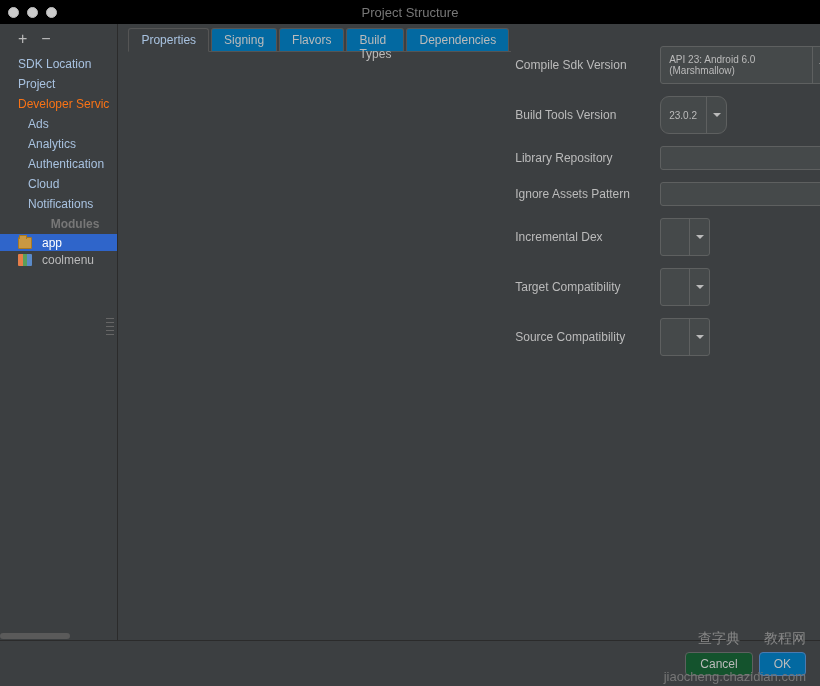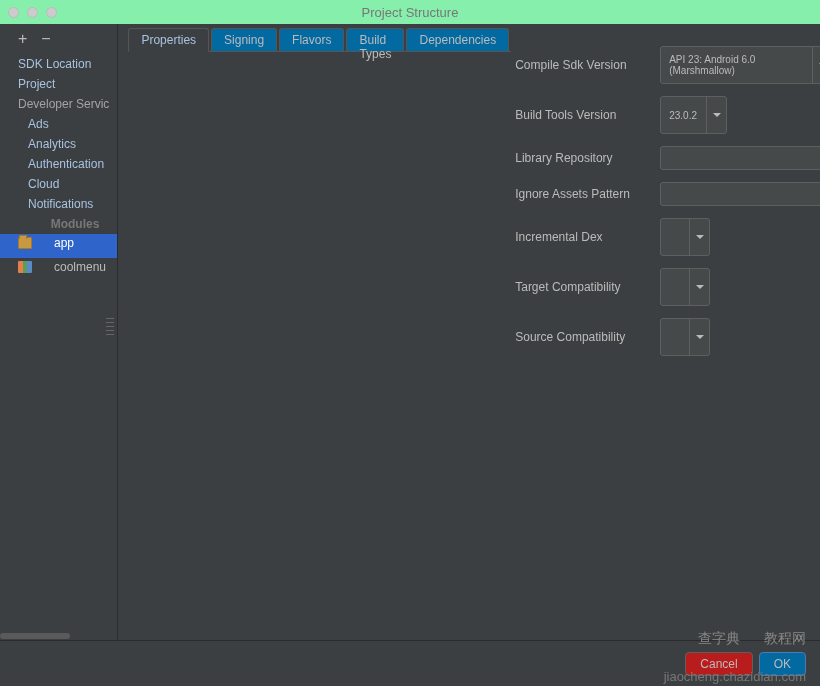--- a/index.html
+++ b/index.html
@@ -1,34 +1,34 @@
 <!DOCTYPE html>
 <html><head>
   <meta charset="utf-8">
   <style>
     * { box-sizing: border-box; margin: 0; padding: 0; font-family: "Helvetica Neue", Arial, sans-serif; }
     body { width: 820px; height: 686px; background: #3c3f41; color: #bbbbbb; font-size: 12px; overflow: hidden; }
     
-    .titlebar { height: 24px; background: #86efac; display: flex; align-items: center; padding-left: 8px; position: relative; }
+    .titlebar { height: 24px; background: #000000; display: flex; align-items: center; padding-left: 8px; position: relative; }
     .traffic-lights { display: flex; gap: 8px; }
     .traffic-light { width: 11px; height: 11px; border-radius: 50%; background: #cccccc; border: 0.5px solid #bbbbbb; }
     .window-title { position: absolute; left: 50%; transform: translateX(-50%); color: #777; font-size: 13px; }
     
     .main-content { display: flex; height: 616px; background: #3c3f41; }
     
     .sidebar { width: 128px; border-right: 1px solid #2b2b2b; display: flex; flex-direction: column; }
     .sidebar-toolbar { height: 30px; display: flex; align-items: center; gap: 14px; padding-left: 18px; }
     .toolbar-btn { color: #bbbbbb; font-size: 16px; cursor: pointer; user-select: none; line-height: 1; }
     
     .sidebar-items { flex: 1; overflow: hidden; }
     .sidebar-item { padding: 3px 8px 3px 18px; color: #a8c2e0; font-size: 12px; cursor: pointer; white-space: nowrap; overflow: hidden; }
-    .sidebar-heading { padding: 3px 8px 3px 18px; color: #a3a3a3; font-size: 12px; white-space: nowrap; overflow: hidden; }
+    .sidebar-heading { padding: 3px 8px 3px 18px; color: #f97316; font-size: 12px; white-space: nowrap; overflow: hidden; }
     .sidebar-subitem { padding: 3px 8px 3px 28px; color: #a8c2e0; font-size: 12px; cursor: pointer; }
     .modules-header { padding: 3px 8px 3px 18px; color: #777777; font-size: 12px; font-weight: bold; text-align: right; padding-right: 18px; }
-    .module-item { padding: 2px 8px 8px 18px; display: flex; align-items: center; gap: 22px; cursor: pointer; font-size: 12px; }
+    .module-item { padding: 2px 8px 1px 18px; display: flex; align-items: center; gap: 10px; cursor: pointer; font-size: 12px; }
     .module-item.selected { background: #2f65ca; color: #ffffff; }
     .module-item:not(.selected) { color: #bbbbbb; }
     .module-icon { width: 14px; height: 12px; display: inline-block; position: relative; }
     .folder-icon { background: #c99843; border-radius: 1px; border: 1px solid #a87822; }
     .folder-icon::before { content: ""; position: absolute; top: -3px; left: 0; width: 6px; height: 3px; background: #c99843; border: 1px solid #a87822; border-bottom: none; border-radius: 1px 1px 0 0; }
     .chart-icon { background: linear-gradient(to right, #e67e4a 33%, #5a9e5a 33% 66%, #5a8ac9 66%); border-radius: 1px; }
     
     .sidebar-scrollbar { height: 8px; background: #3c3f41; position: relative; }
     .scrollbar-thumb { position: absolute; left: 0; width: 70px; height: 6px; background: #5a5a5a; border-radius: 3px; top: 1px; }
     
@@ -37,32 +37,32 @@
     .tabs { display: flex; height: 24px; border-bottom: 1px solid #555555; }
     .tab { padding: 4px 12px; color: #bbbbbb; font-size: 12px; cursor: pointer; background: #0369a1; border: 1px solid #555555; border-bottom: none; border-radius: 3px 3px 0 0; margin-right: 2px; }
     .tab.active { background: #3c3f41; color: #a8c2e0; border-bottom: 1px solid #3c3f41; margin-bottom: -1px; }
     
     .form-area { padding: 18px 4px 4px 4px; }
     .form-row { display: flex; align-items: center; margin-bottom: 12px; }
     .form-label { width: 145px; color: #bbbbbb; font-size: 12px; }
     .form-select { background: #45494a; border: 1px solid #5e6060; color: #bbbbbb; font-size: 10px; height: 38px; padding: 0 22px 0 8px; border-radius: 3px; position: relative; display: flex; align-items: center; cursor: pointer; }
     .form-select.wide { flex: 1; }
     .form-select.small { width: 50px; }
-    .form-select.med { width: 67px; }
+    .form-select.med { width: 67px; border-radius: 9px; }
     .select-text { flex: 1; }
     .select-arrow { position: absolute; right: 0; top: 0; width: 20px; height: 100%; border-left: 1px solid #5e6060; display: flex; align-items: center; justify-content: center; }
     .select-arrow::after { content: ""; width: 0; height: 0; border-left: 4px solid transparent; border-right: 4px solid transparent; border-top: 4px solid #bbbbbb; }
     .form-input { background: #45494a; border: 1px solid #5e6060; color: #bbbbbb; font-size: 12px; height: 24px; padding: 0 8px; border-radius: 3px; flex: 1; outline: none; }
     
     .bottom-panel { flex: 1; border: 1px solid #555555; margin-top: 12px; background: #3c3f41; position: relative; }
     .grabber { position: absolute; left: -12px; top: 292px; width: 8px; height: 20px; display: flex; flex-direction: column; justify-content: space-around; }
     .grabber span { height: 1px; background: #666; }
     
     .footer { height: 46px; display: flex; justify-content: flex-end; align-items: center; padding-right: 14px; gap: 6px; background: #3c3f41; border-top: 1px solid #2b2b2b; }
-    .footer-btn { background: #b91c1c; border: 1px solid #5e6060; color: #bbbbbb; font-size: 12px; padding: 4px 14px; border-radius: 4px; cursor: pointer; }
+    .footer-btn { background: #14532d; border: 1px solid #5e6060; color: #bbbbbb; font-size: 12px; padding: 4px 14px; border-radius: 4px; cursor: pointer; }
     .footer-btn.primary { background: #0369a1; border-color: #4a7ab0; }
     .watermark { position: absolute; right: 14px; bottom: 38px; color: #888; font-size: 14px; display: flex; align-items: center; gap: 24px; pointer-events: none; }
     .watermark-url { position: absolute; right: 14px; bottom: 2px; color: #777; font-size: 13px; pointer-events: none; }
   </style>
 </head>
 <body>
 
 <div class="titlebar">
   <div class="traffic-lights">
     <div class="traffic-light"></div>

